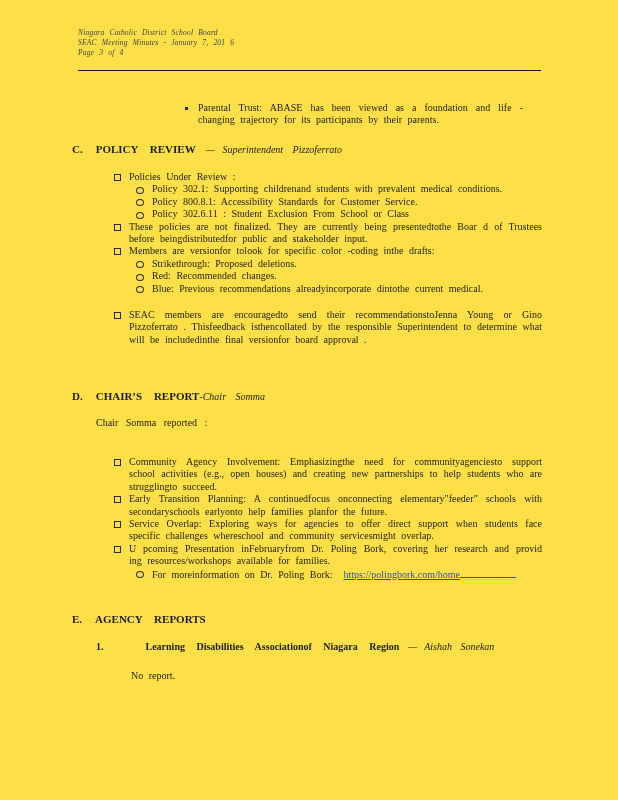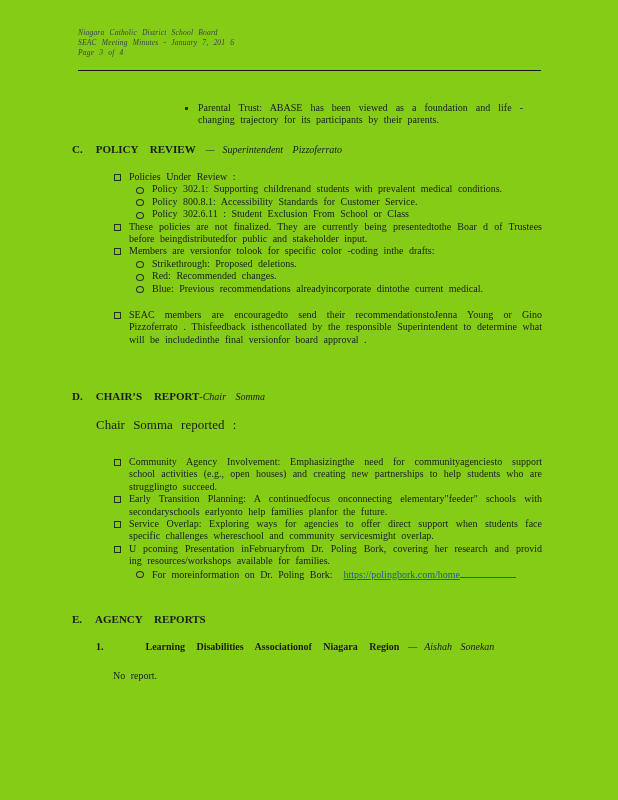--- a/index.html
+++ b/index.html
@@ -1,17 +1,17 @@
 <!DOCTYPE html>
 <html><head>
 <meta charset="utf-8">
 <style>
   html,body { margin:0; padding:0; background:#ffffff; }
   .page {
-    position:relative; width:618px; height:800px; background:#84cc16;
+    position:relative; width:618px; height:800px; background:#fde047;
     font-family:"Liberation Serif", serif; color:#1c1c1c; overflow:hidden;
   }
   
   .doc-header {
     position:absolute; left:78px; top:28px;
     font-style:italic; font-size:7.5px; line-height:10px;
     color:#42424e; word-spacing:3px; letter-spacing:0.2px;
   }
   .rule { position:absolute; left:78px; top:70px; width:463px; border-top:1.7px solid #161616; }
 
@@ -33,32 +33,32 @@
   .blist { position:absolute; left:114px; width:428px; }
   .brow  { display:flex; }
   .sq    { flex:none; width:5px; height:5px; border:1px solid #2a2a2a; margin:3px 8px 0 0; }
   .btext { flex:1; }
   .sublist { margin-left:22px; }
   .srow  { display:flex; }
   .ov    { flex:none; width:6px; height:5px; border:1.2px solid #2a2a2a; border-radius:50%; margin:3.5px 8px 0 0; }
   .stext { flex:1; }
   .gap-top { margin-top:14px; }
 
-  .lead { position:absolute; left:96px; top:417px; font-size:13px; word-spacing:5px; }
+  .lead { position:absolute; left:96px; top:417px; font-size:10px; word-spacing:5px; }
 
   a.doclink { color:#2456a8; text-decoration:underline; word-spacing:1px; }
   .link-tail { display:inline-block; width:56px; height:9px; border-bottom:1px solid #2456a8; vertical-align:baseline; }
 
   
   .e-item { position:absolute; left:96px; top:641px; font-size:10px; white-space:nowrap; }
   .e-num   { font-weight:bold; display:inline-block; margin-right:12px; }
   .e-title { font-weight:bold; word-spacing:9px;padding-left:30px; }
   .e-dash  { display:inline-block; margin:0 7px 0 9px; }
   .e-pres  { font-style:italic; word-spacing:6px; }
-  .e-body  { position:absolute; left:113px; top:670px; font-size:10px; word-spacing:3px; }
+  .e-body  { position:absolute; left:131px; top:670px; font-size:10px; word-spacing:3px; }
 </style>
 </head>
 <body>
 
 <div class="page">
 
   <div class="doc-header">
     <div>Niagara Catholic District School Board</div>
     <div>SEAC Meeting Minutes - January 7, 201 6</div>
     <div>Page 3 of 4</div>

